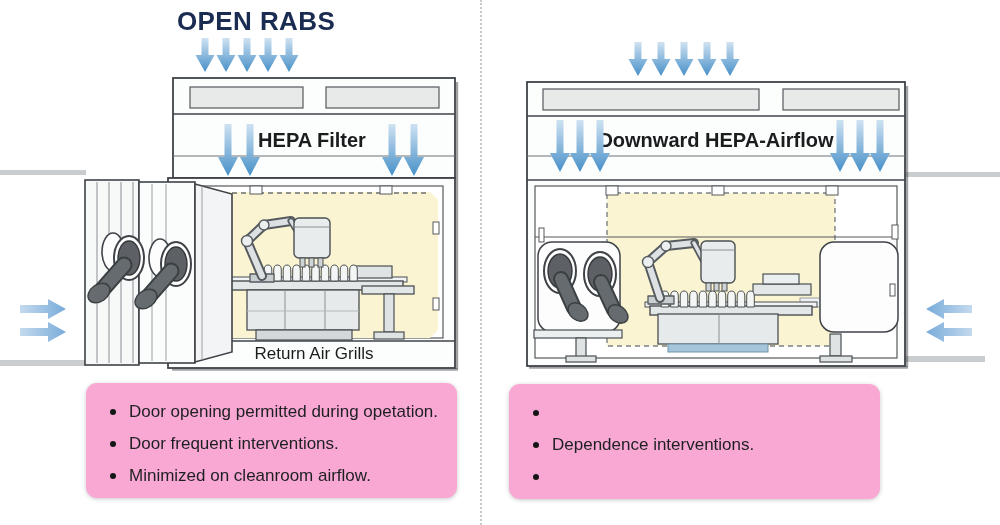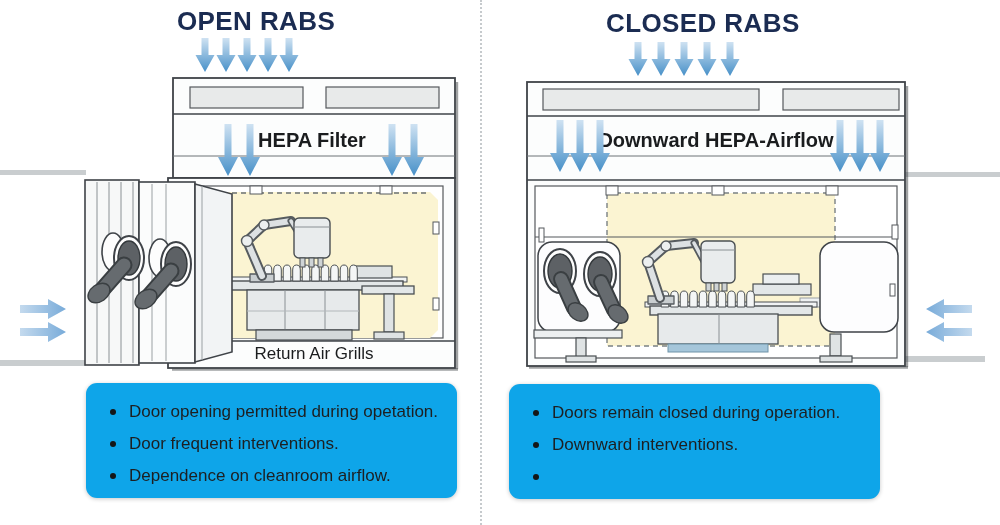--- a/index.html
+++ b/index.html
@@ -8,40 +8,39 @@
   .panel-divider{position:absolute;left:480px;top:0;height:525px;width:0;
                  border-left:2px dotted #c6cacd;}
   .rabs-title{position:absolute;font-size:26px;font-weight:bold;color:#1b2c52;
               background:#ffffff;border-radius:6px;padding:1px 9px;letter-spacing:.4px;
               white-space:nowrap;}
   .title-left{left:168px;top:5px;}
   .title-right{left:597px;top:7px;}
   .diagram-svg{position:absolute;top:0;}
   .svg-left{left:0;}
   .svg-right{left:500px;}
-  .bullet-card{position:absolute;width:371px;height:115px;background:#0ea5e9;
+  .bullet-card{position:absolute;width:371px;height:115px;background:#f9a8d4;
                border-radius:11px;box-shadow:0 1px 4px rgba(0,0,0,.22);
                box-sizing:border-box;padding:13px 14px 8px 20px;}
   .card-left{left:86px;top:383px;}
   .card-right{left:509px;top:384px;}
   .bullet-card ul{list-style:none;margin:0;padding:0;}
   .bullet-card li{display:flex;align-items:center;height:32px;margin:0;}
   .dot{width:6px;height:6px;border-radius:50%;background:#141618;margin:0 13px 0 4px;flex:0 0 auto;}
   .bullet-text{font-size:17px;color:#1d1f21;white-space:nowrap;}
   svg text{font-family:"Liberation Sans", sans-serif;}
 </style>
 </head>
 <body>
 
 <div id="canvas">
 
   <div class="panel-divider"></div>
 
   <div class="rabs-title title-left">OPEN RABS</div>
-  <div class="rabs-title title-right">CLOSED RABS</div>
 
   <svg class="diagram-svg svg-left" width="500" height="380" viewBox="0 0 500 380">
     <defs>
       <linearGradient id="gradDown" x1="0" y1="0" x2="0" y2="1">
         <stop offset="0" stop-color="#cfe2f2"></stop>
         <stop offset="1" stop-color="#4790c8"></stop>
       </linearGradient>
       <linearGradient id="gradRight" x1="0" y1="0" x2="1" y2="0">
         <stop offset="0" stop-color="#c4daee"></stop>
         <stop offset="1" stop-color="#78abd9"></stop>
@@ -307,34 +306,33 @@
       <li>
         <span class="dot"></span>
         <span class="bullet-text">Door opening permitted during opetation.</span>
       </li>
       <li>
         <span class="dot"></span>
         <span class="bullet-text">Door frequent interventions.</span>
       </li>
       <li>
         <span class="dot"></span>
-        <span class="bullet-text">Dependence on cleanroom airflow.</span>
+        <span class="bullet-text">Minimized on cleanroom airflow.</span>
       </li>
     </ul>
   </div>
 
   <div class="bullet-card card-right">
     <ul>
       <li>
         <span class="dot"></span>
-        <span class="bullet-text">Doors remain closed during operation.</span>
-      </li>
-      <li>
-        <span class="dot"></span>
-        <span class="bullet-text">Downward interventions.</span>
+      </li>
+      <li>
+        <span class="dot"></span>
+        <span class="bullet-text">Dependence interventions.</span>
       </li>
       <li>
         <span class="dot"></span>
       </li>
     </ul>
   </div>
 
 </div>
 
 </body></html>

